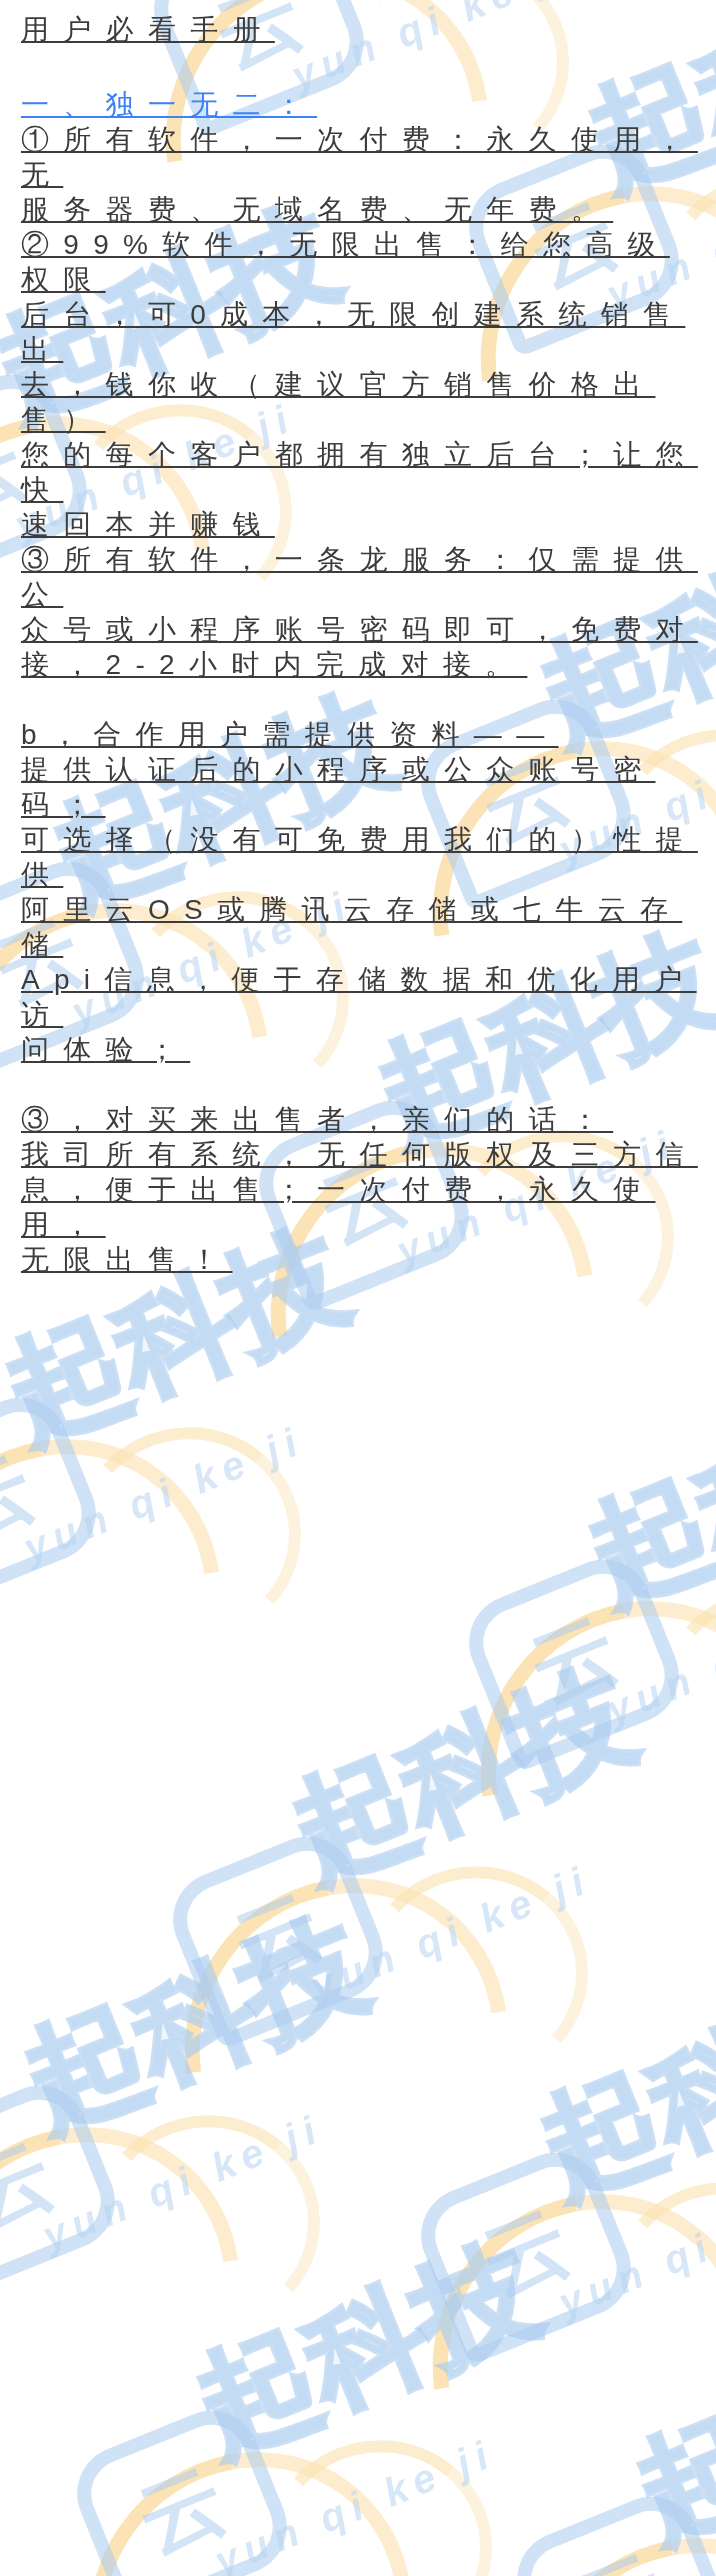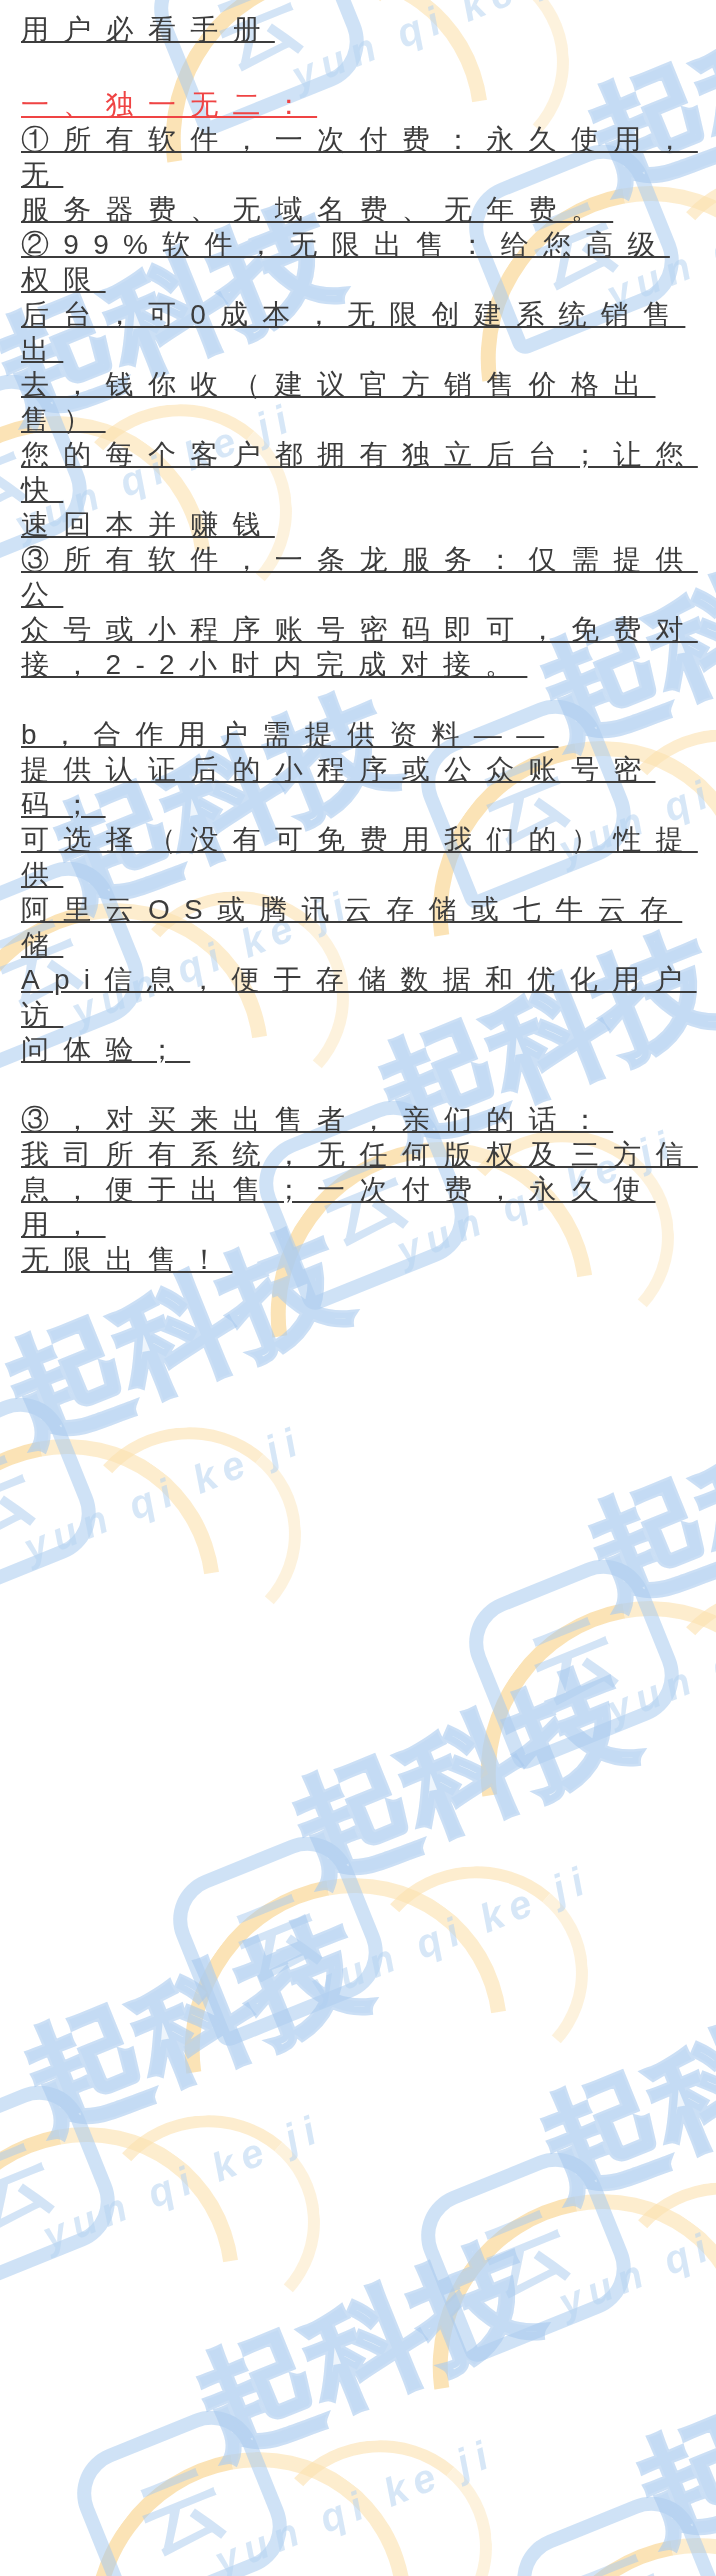--- a/index.html
+++ b/index.html
@@ -60,21 +60,21 @@
     font-size:28px;
     line-height:35px;
     letter-spacing:14.3px;
     white-space:pre-line;
     margin:0 0 35px 0;
     font-weight:300;
     text-decoration:underline;
   }
   .block.title{margin-bottom:40px;}
   .block.heading{
-    color:#ef4444;
+    color:#3b82f6;
     margin-bottom:0;
   }
   .block.heading.gap-after{margin-bottom:35px;}
 </style>
 </head>
 <body>
 
 <div class="wm-layer">
   <div class="wm" style="left:134px;top:-162px">
     <div class="wm-arc"></div>

